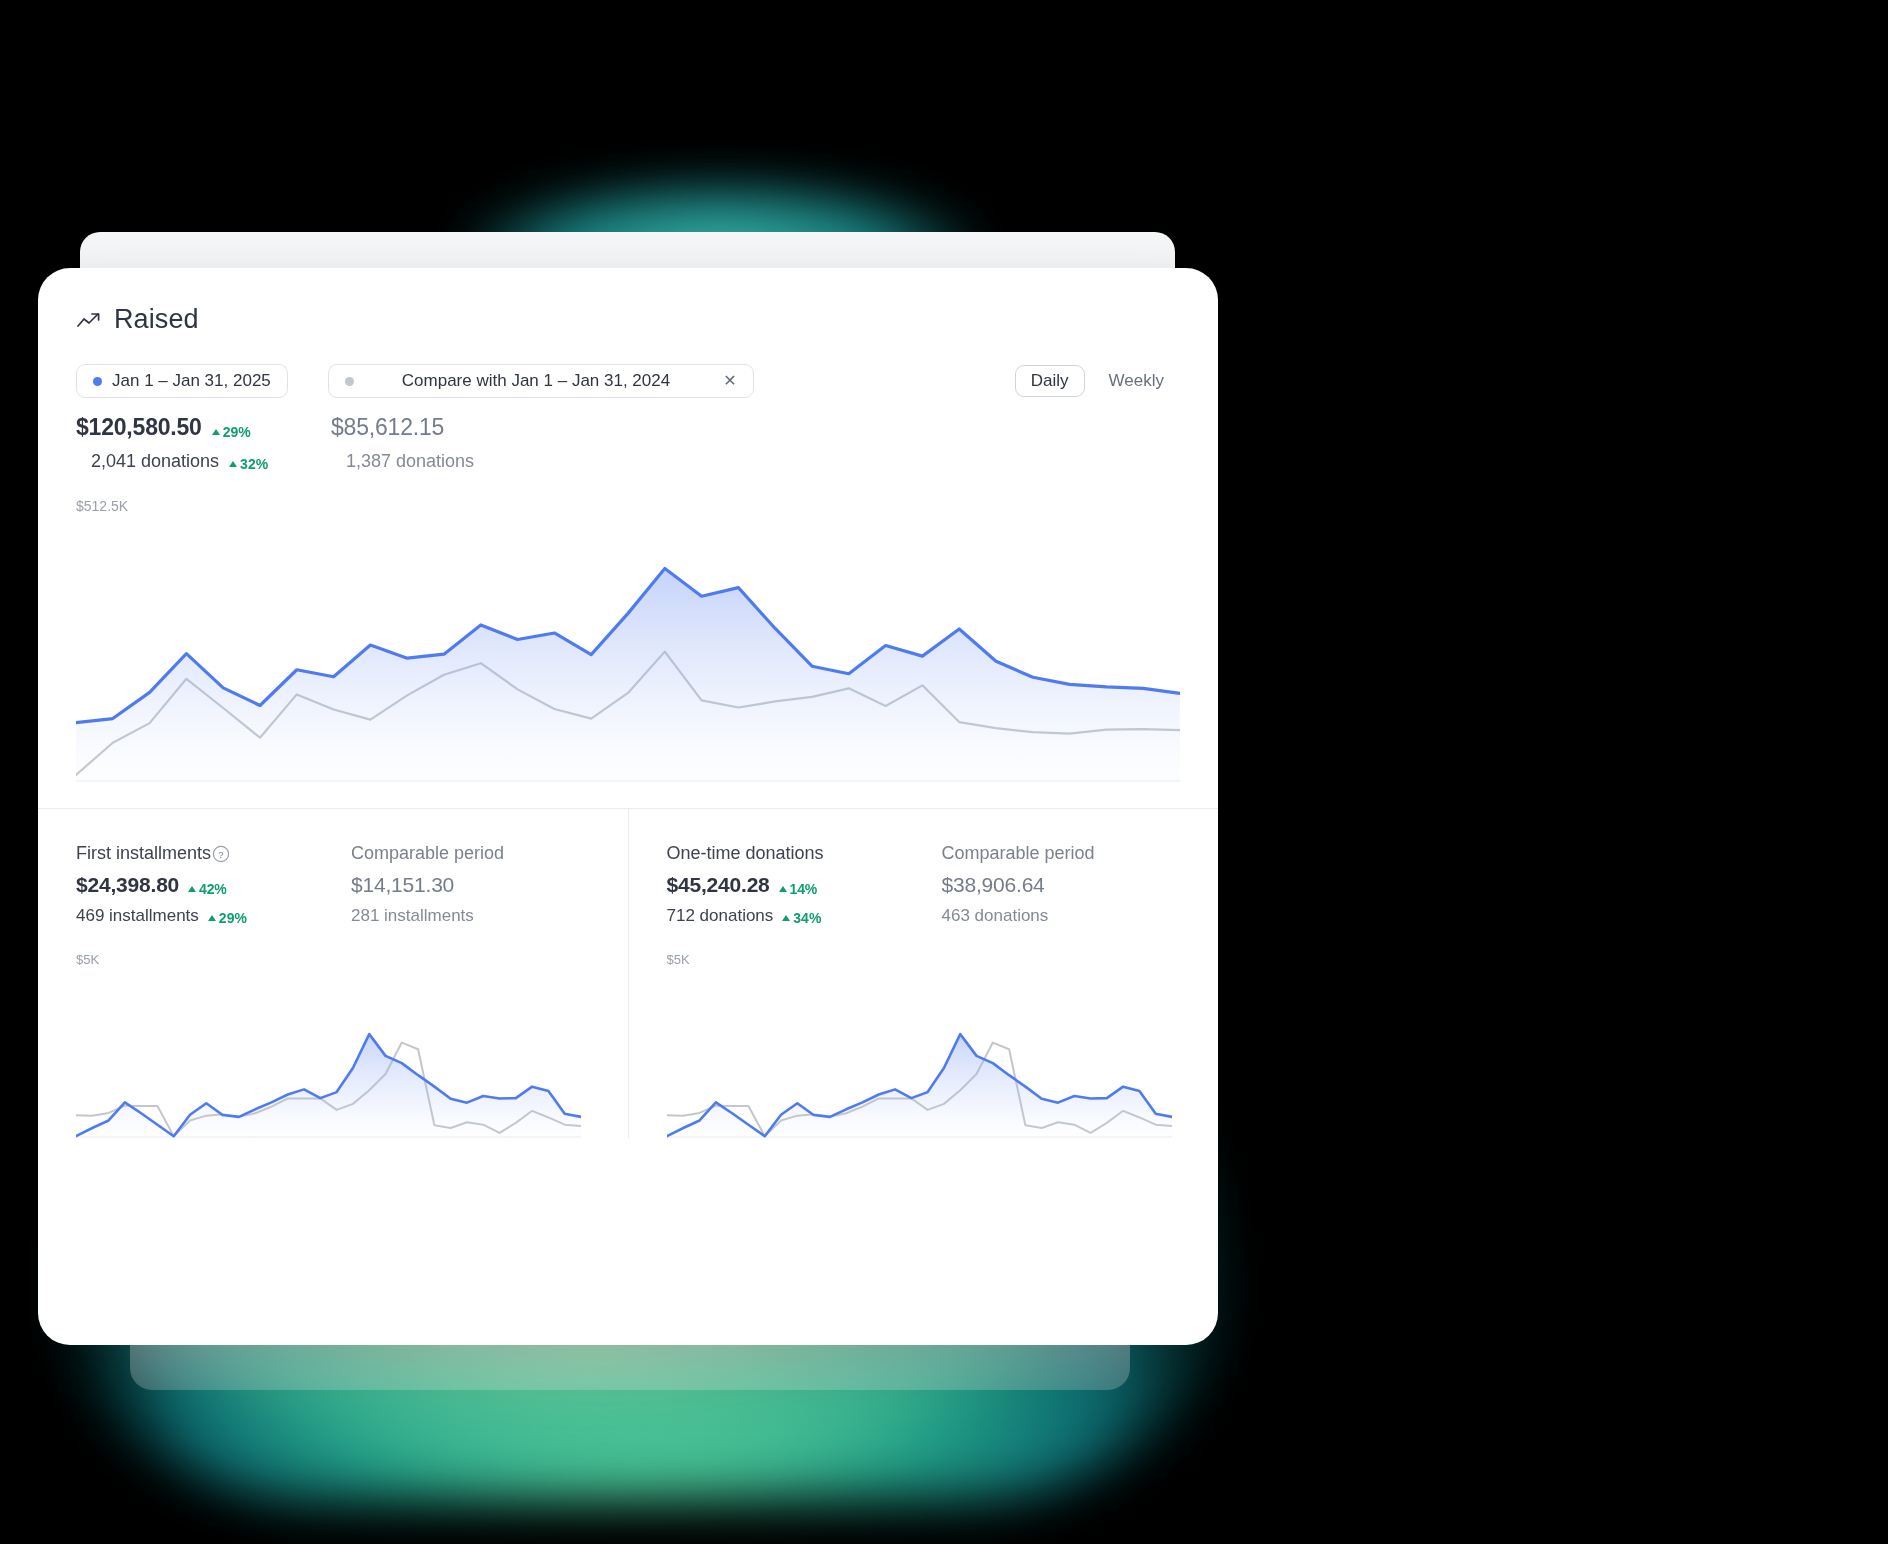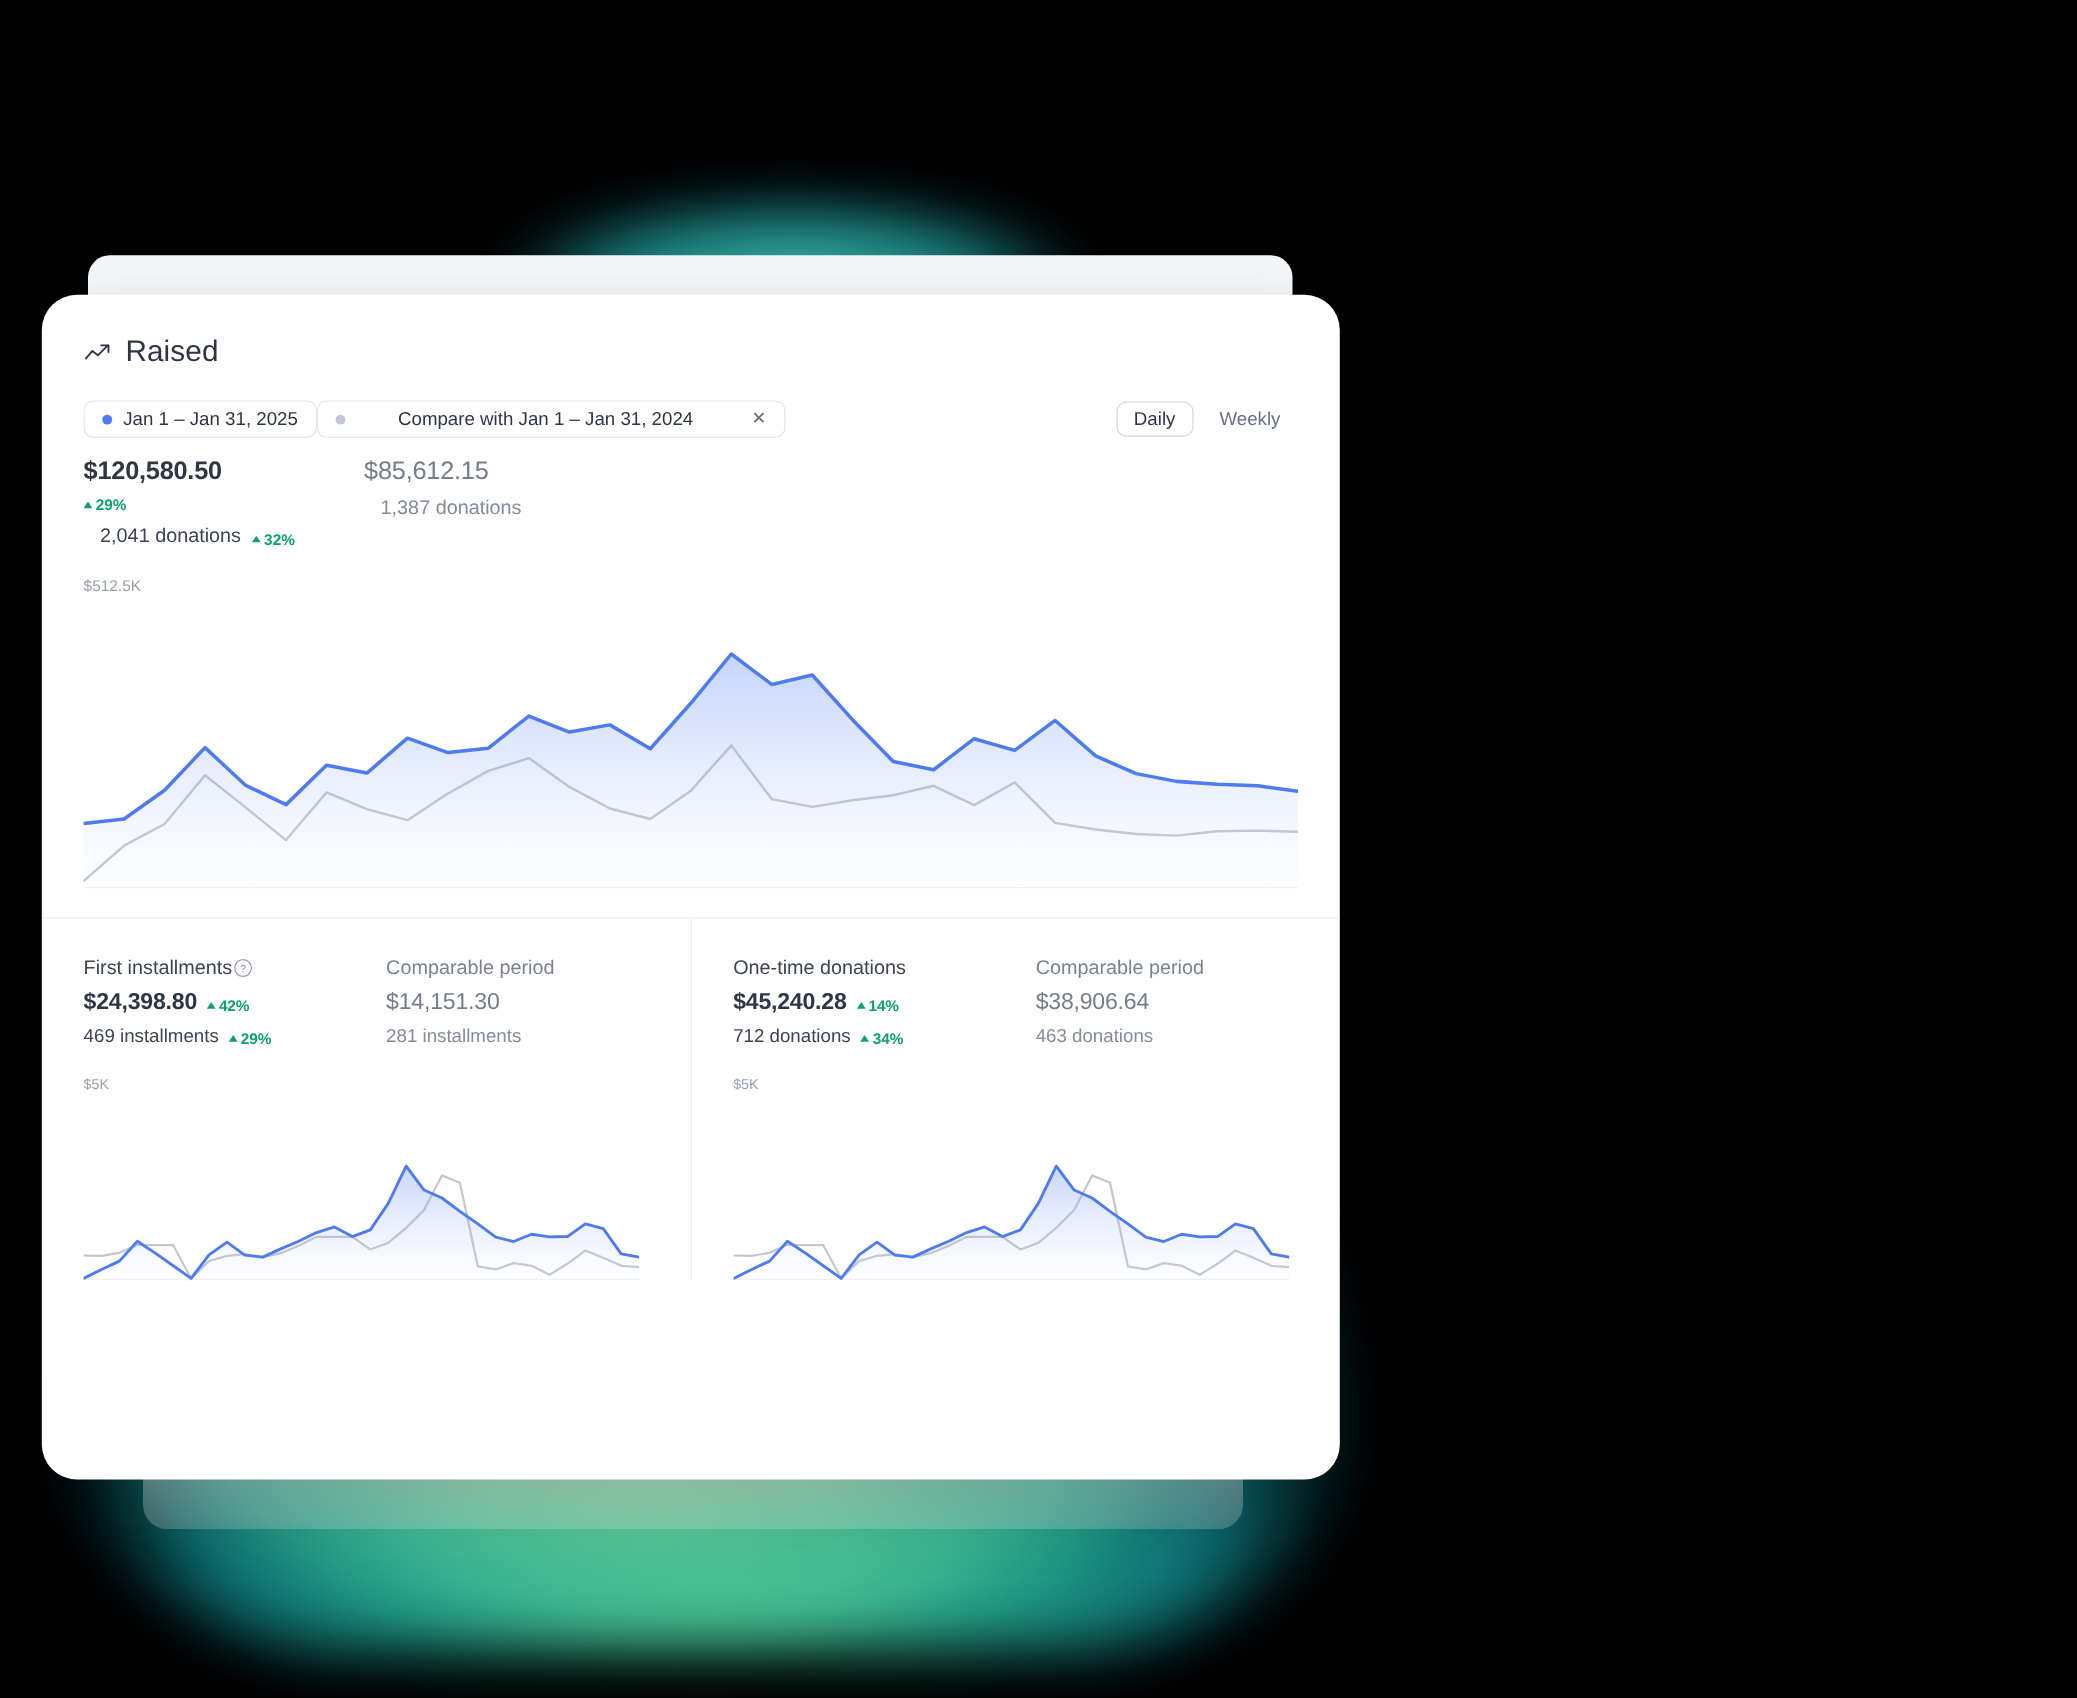--- a/index.html
+++ b/index.html
@@ -39,35 +39,35 @@
   .card-head{padding:36px 38px 0 38px;}
   .title-row{display:flex;align-items:center;gap:12px;}
   .title-ico{width:26px;height:20px;display:block;}
   .title-txt{font-size:27px;color:#2f3542;letter-spacing:.1px;}
 
   
   .chip-row{display:flex;align-items:center;margin-top:29px;}
   .chip{display:inline-flex;align-items:center;gap:10px;height:32px;
     padding:0 16px;border:1px solid #dfe3e8;border-radius:9px;
     font-size:17px;color:#2f3542;background:#fff;white-space:nowrap;}
-  .chip + .chip{gap:48px;}
+  .chip + .chip{margin-left:40px;gap:48px;}
   .dot{width:9px;height:9px;border-radius:50%;display:inline-block;}
   .chip-x{margin-left:5px;font-size:16px;color:#646d7a;line-height:1;}
   .spacer{flex:1;}
   .seg{display:flex;align-items:center;gap:8px;padding-left:48px;}
   .seg-btn{height:32px;padding:0 15px;border:1px solid #cfd4dc;border-radius:9px;
     background:#fff;font-size:17px;color:#2f3542;display:flex;align-items:center;
     font-family:inherit;}
   .seg-btn.off{border-color:transparent;color:#69707d;}
 
   
   .stats{display:flex;margin-top:16px;}
   .stat-col{}
   .stat-col.primary{width:255px;}
-  .stat-main{display:flex;align-items:baseline;gap:10px;flex-direction:column;}
+  .stat-main{display:flex;align-items:baseline;gap:10px;}
   .stat-val{font-size:23px;color:#2f3542;font-weight:700;letter-spacing:-.2px;}
   .stat-val.muted{color:#757d8a;font-weight:400;}
   .delta{font-size:14px;color:#0e9f6e;font-weight:700;display:inline-flex;align-items:center;gap:3px;}
   .tri{display:inline-block;width:0;height:0;border-left:4.5px solid transparent;
     border-right:4.5px solid transparent;border-bottom:6px solid #0e9f6e;}
   .stat-sub{display:flex;align-items:baseline;gap:10px;margin-top:10px;
     font-size:18px;color:#3d434f;margin-left:15px;}
   .stat-sub.muted{color:#848b97;}
 
   

